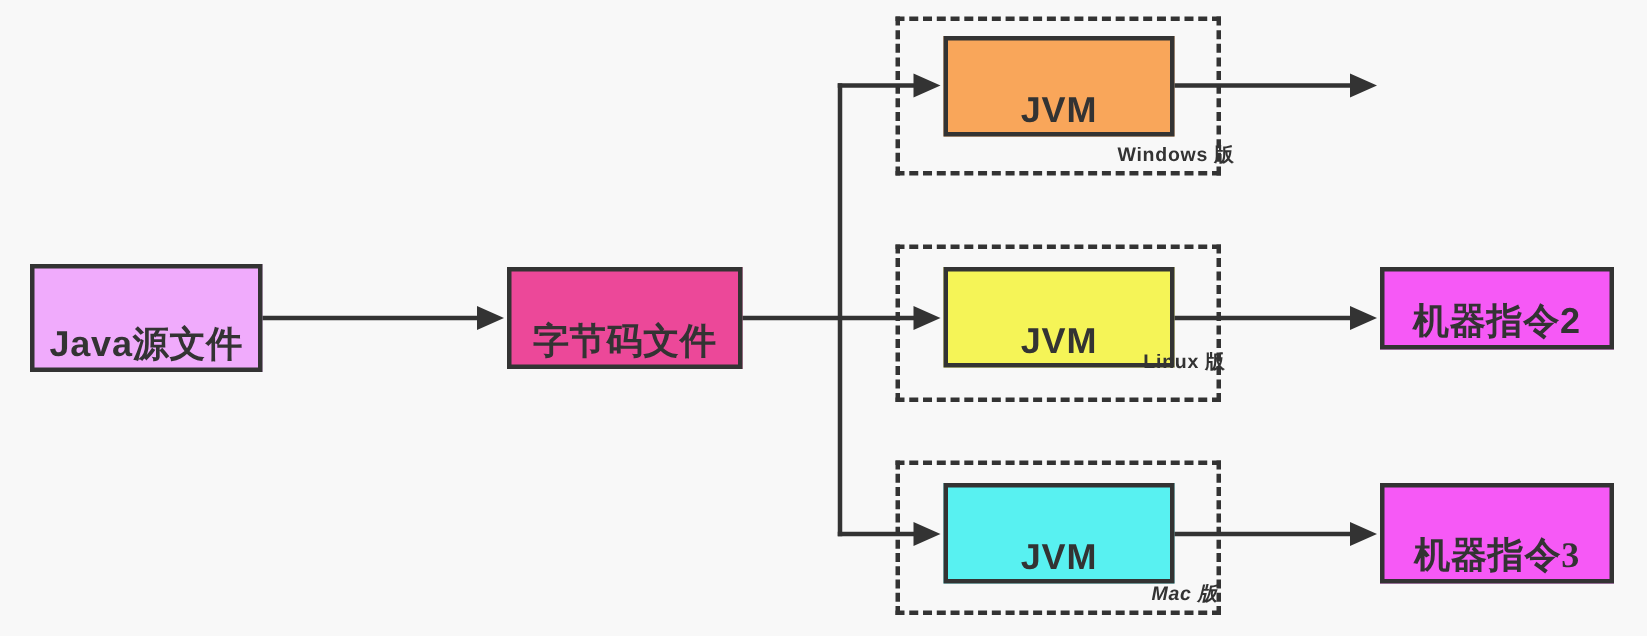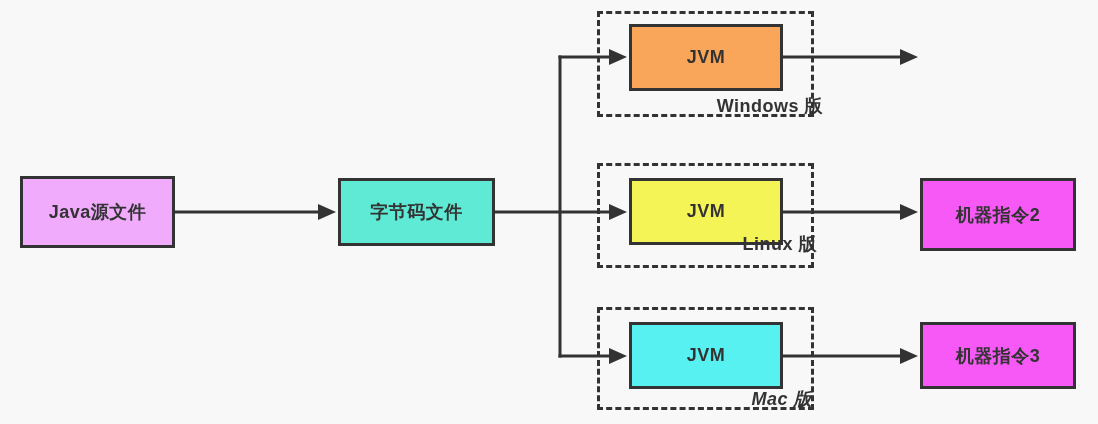--- a/index.html
+++ b/index.html
@@ -25,52 +25,52 @@
     width: 1098px; height: 424px;
     pointer-events: none;
     z-index: 3;
   }
   .connectors line { stroke: var(--stroke); stroke-width: 3; }
   .connectors polygon { fill: var(--stroke); stroke: none; }
   .node {
     position: absolute;
     border: 3px solid var(--stroke);
     display: flex;
-    align-items: center;
+    align-items: flex-end;
     justify-content: center;
     font-weight: bold;
-    font-size: 18px;
+    font-size: 24px;
     color: var(--text);
     z-index: 2;
     letter-spacing: 0.5px;
   }
   .group {
     position: absolute;
     border: 3px dashed var(--stroke);
     background: transparent;
     z-index: 1;
   }
   .group-label {
     position: absolute;
     font-weight: bold;
-    font-size: 18px;
+    font-size: 13px;
     color: var(--text);
     white-space: nowrap;
     z-index: 4;
     letter-spacing: 0.5px;
   }
   
   #node-java-source { left: 20px;  top: 176px; width: 155px; height: 72px; }
   #node-bytecode    { left: 338px; top: 178px; width: 157px; height: 68px; }
   #node-jvm-windows { left: 629px; top: 24px;  width: 154px; height: 67px; }
   #node-jvm-linux   { left: 629px; top: 178px; width: 154px; height: 67px; }
   #node-jvm-mac     { left: 629px; top: 322px; width: 154px; height: 67px; }
   #node-machine-1   { left: 920px; top: 24px;  width: 156px; height: 67px; }
-  #node-machine-2   { left: 920px; top: 178px; width: 156px; height: 73px; }
-  #node-machine-3   { left: 920px; top: 322px; width: 156px; height: 67px; }
+  #node-machine-2   { left: 920px; top: 178px; width: 156px; height: 55px; }
+  #node-machine-3   { left: 920px; top: 322px; width: 156px; height: 67px; font-family: Liberation Serif, serif; }
   
   #group-windows { left: 597px; top: 11px;  width: 217px; height: 106px; }
   #group-linux   { left: 597px; top: 163px; width: 217px; height: 105px; }
   #group-mac     { left: 597px; top: 307px; width: 217px; height: 103px; }
   
   #label-windows { right: 275px; top: 94px;  }
   #label-linux   { right: 281px; top: 232px; }
   #label-mac     { right: 286px; top: 387px; font-style: italic; }
 </style>
 </head>
@@ -103,21 +103,21 @@
     <line x1="783" y1="212" x2="902" y2="212"></line>
     <polygon points="918,212 900,204 900,220"></polygon>
     <line x1="783" y1="356" x2="902" y2="356"></line>
     <polygon points="918,356 900,348 900,364"></polygon>
   </svg>
 
   <div class="node" id="node-java-source" style="background-color: #f0abfc;">
     <span>Java源文件</span>
   </div>
 
-  <div class="node" id="node-bytecode" style="background-color: #5eead4;">
+  <div class="node" id="node-bytecode" style="background-color: #ec4899;">
     <span>字节码文件</span>
   </div>
 
   <div class="node" id="node-jvm-windows" style="background-color: rgb(249, 166, 90);">
     <span>JVM</span>
   </div>
 
   <div class="node" id="node-jvm-linux" style="background-color: rgb(245, 244, 87);">
     <span>JVM</span>
   </div>

